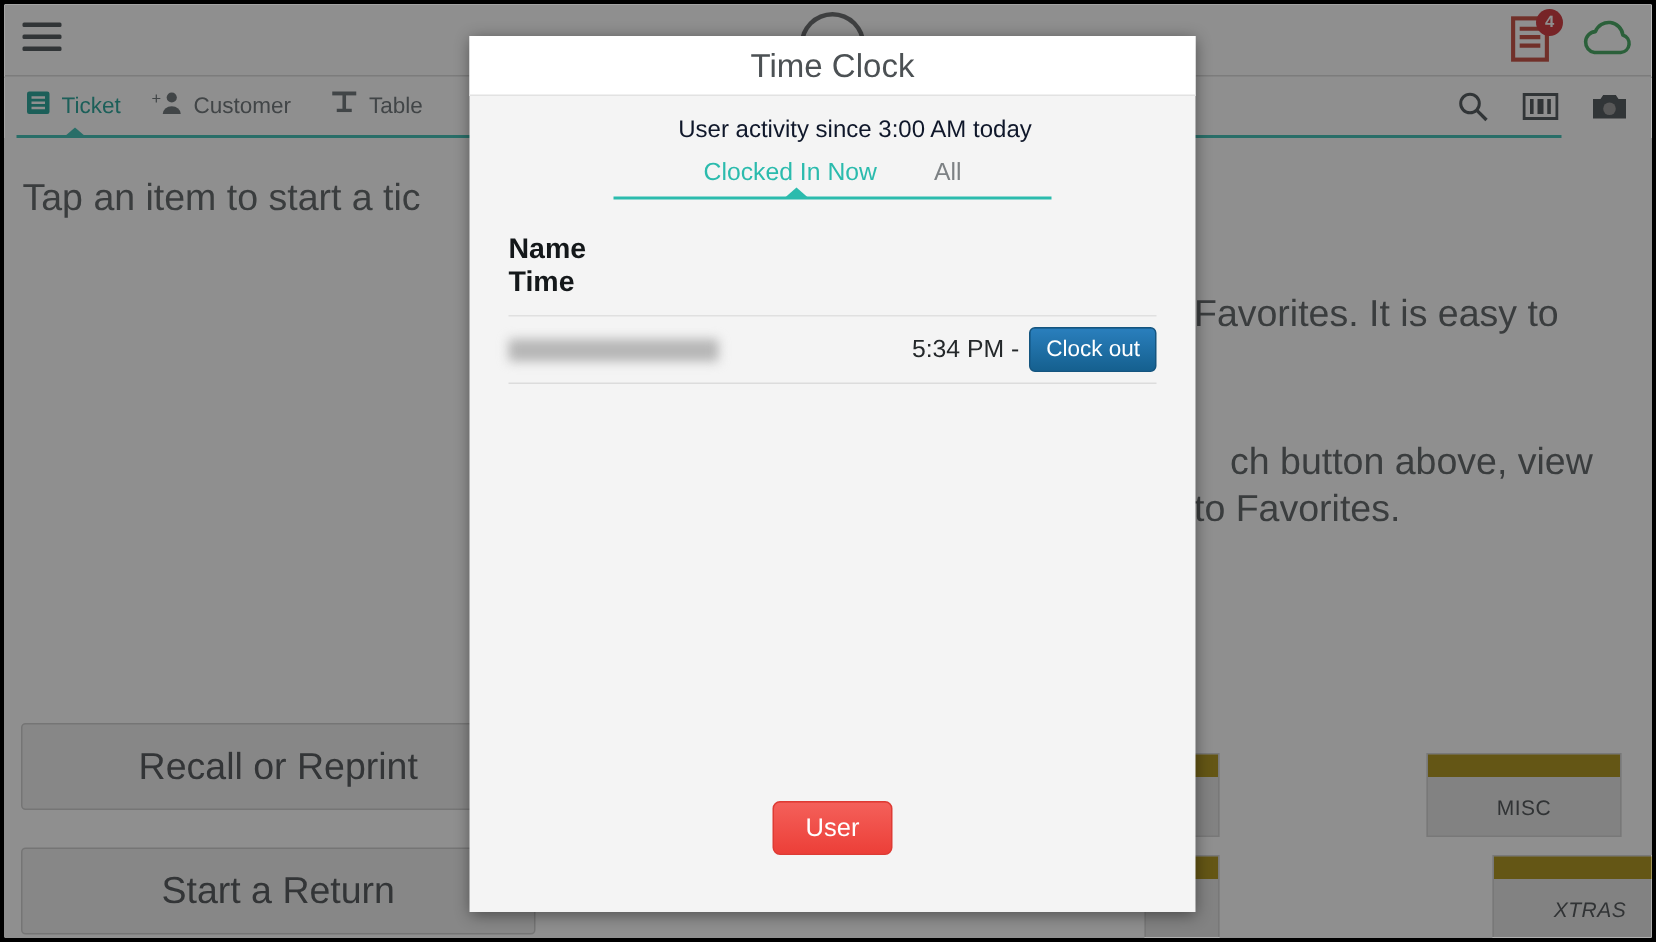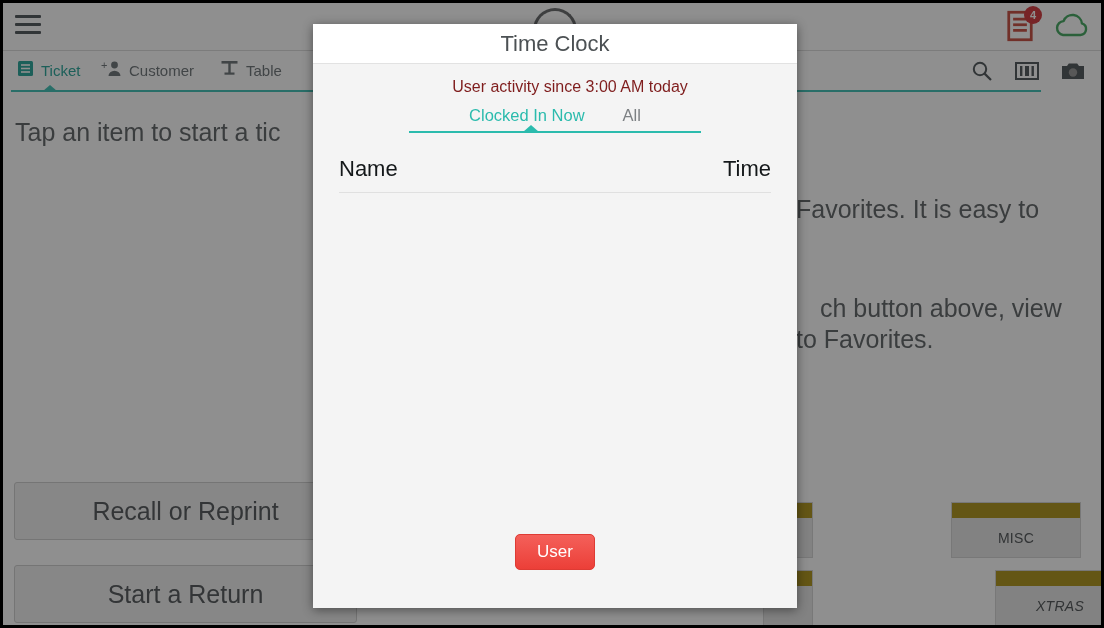--- a/index.html
+++ b/index.html
@@ -200,21 +200,21 @@
     display: flex;
     align-items: center;
     justify-content: center;
   }
   .modal-title {
     font-size: 22px;
     color: #4c5154;
   }
   .modal-sub {
     text-align: center;
-    color: #7f1d1d;
+    color: #0f172a;
     font-size: 16px;
     padding-top: 14px;
     padding-left: 30px;
   }
   .modal-tabs {
     position: relative;
     margin-top: 10px;
     height: 34px;
     display: flex;
     align-items: flex-start;
@@ -244,25 +244,26 @@
     border-right: 8px solid transparent;
     border-bottom: 7px solid #2bbbad;
   }
 
   .tbl {
     margin: 16px 26px 0 26px;
   }
   .tbl-head {
     display: flex;
     justify-content: space-between;
-    font-size: 22px;
-    font-weight: normal;
+    font-size: 19px;
+    font-weight: bold;
     color: #14181a;
     padding-bottom: 10px;
     border-bottom: 1px solid #e0e0e0;
+    flex-direction: column;
   }
   .tbl-row {
     display: flex;
     align-items: center;
     justify-content: space-between;
     height: 44px;
     border-bottom: 1px solid #dcdcdc;
   }
   .redacted {
     width: 140px;
@@ -467,20 +468,27 @@
       <div class="mtab">All</div>
       <div class="mtabs-rule"></div>
       <div class="mtabs-caret"></div>
     </div>
 
     <div class="tbl">
       <div class="tbl-head">
         <div>Name</div>
         <div>Time</div>
       </div>
+      <div class="tbl-row">
+        <div class="redacted"></div>
+        <div class="row-right">
+          <span class="row-time">5:34 PM -</span>
+          <span class="clockout-btn">Clock out</span>
+        </div>
+      </div>
     </div>
 
     <div class="close-wrap">
       <div class="close-btn">User</div>
     </div>
   </div>
 
 </div>
 
 </body></html>

